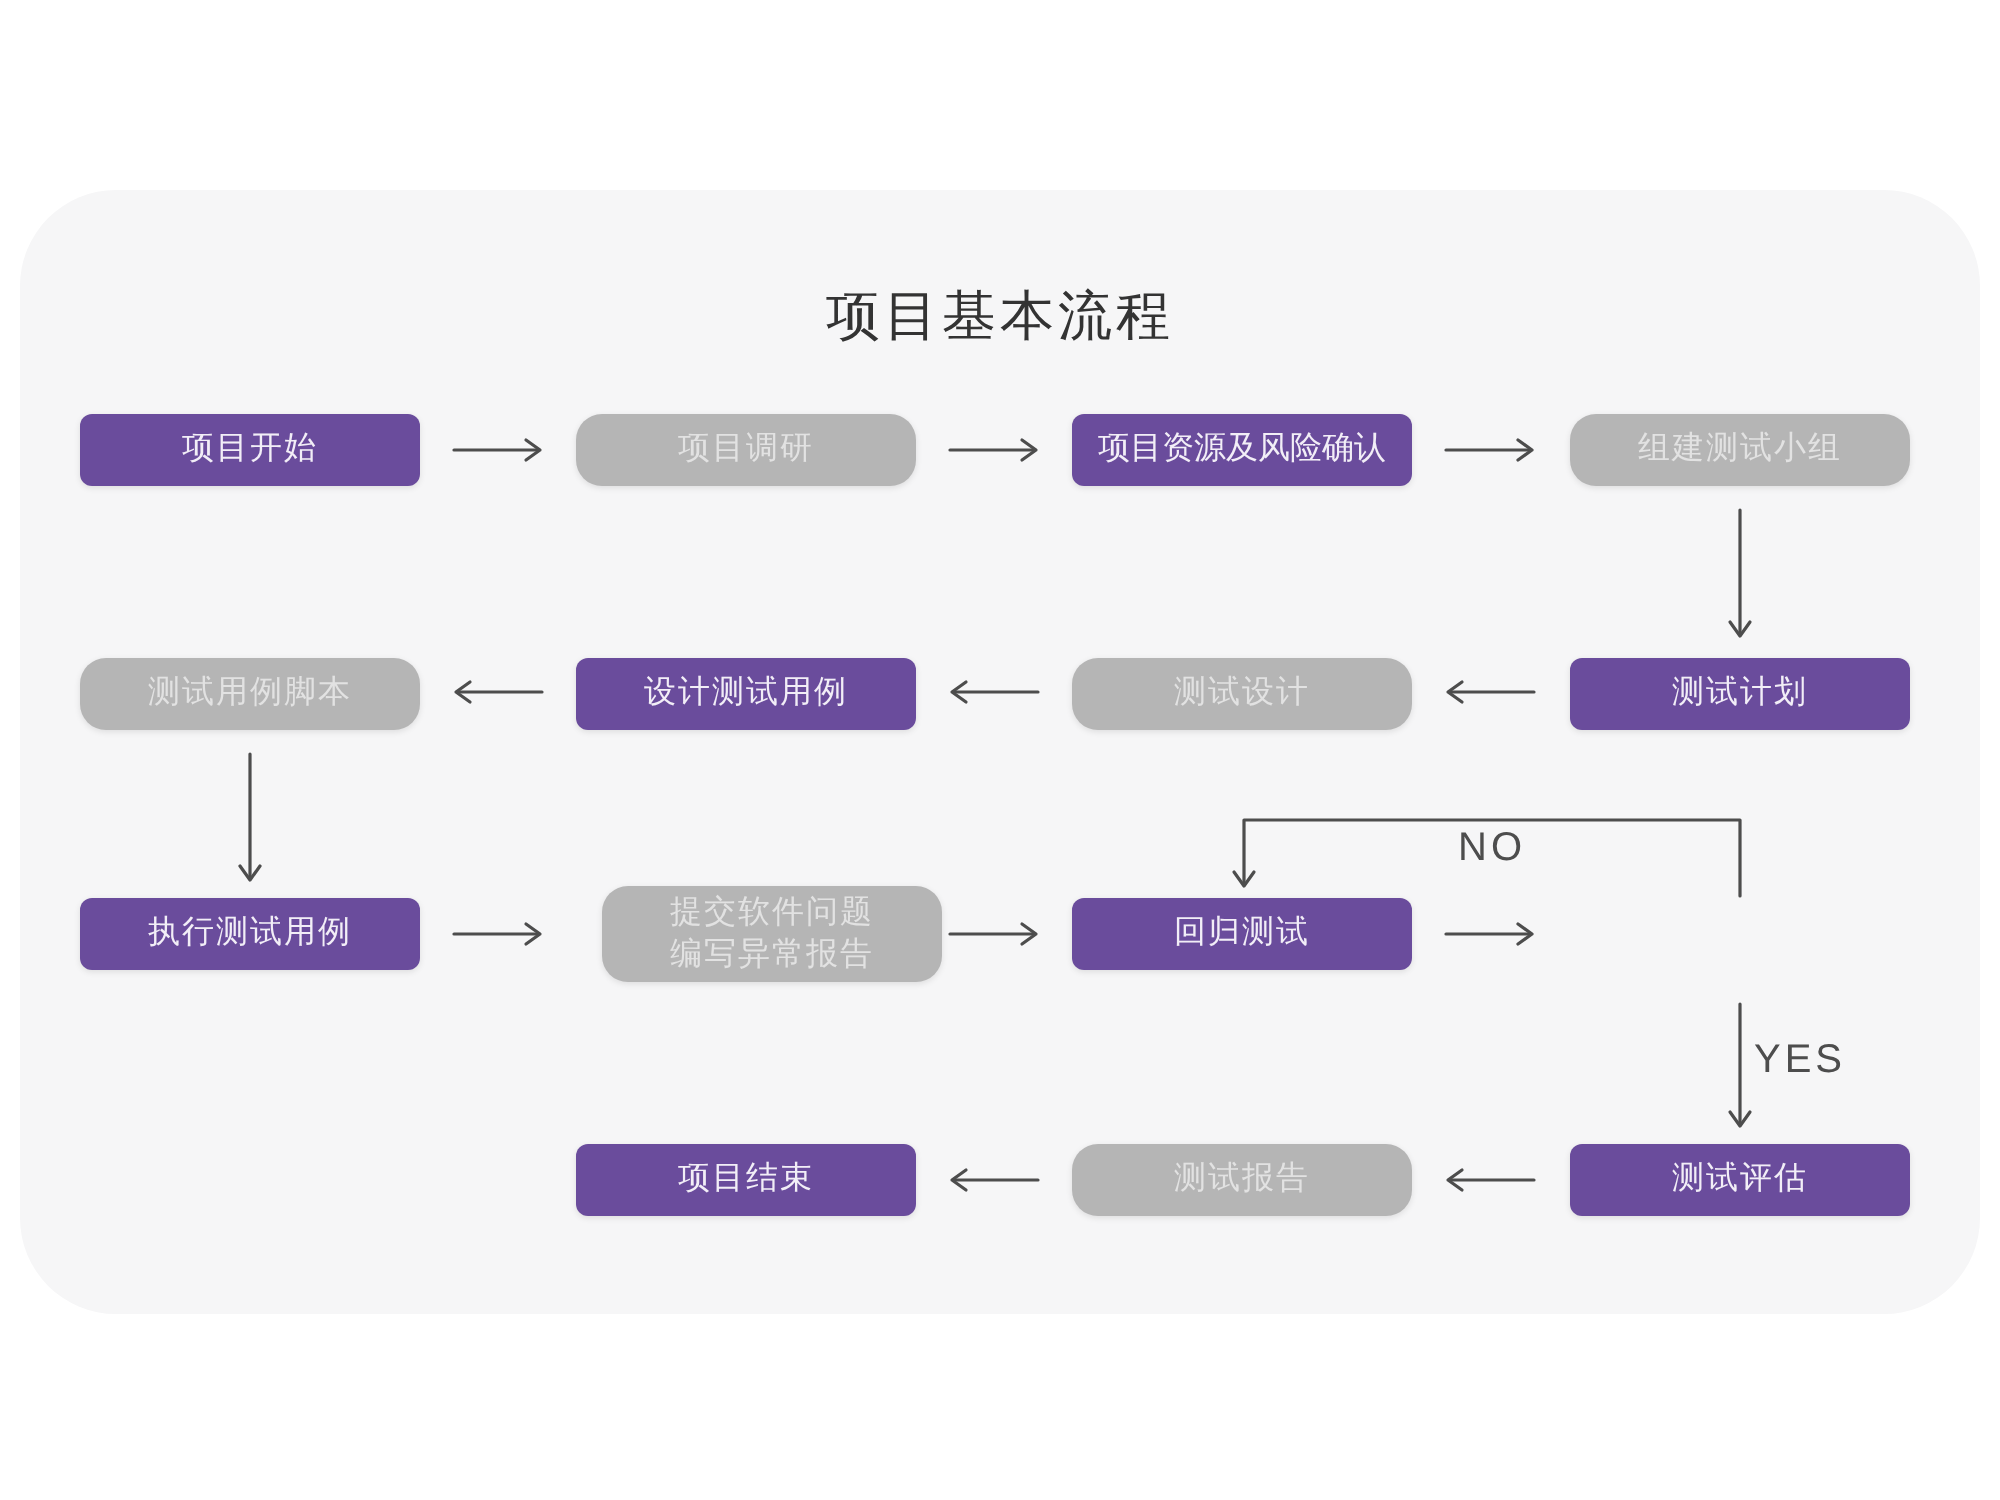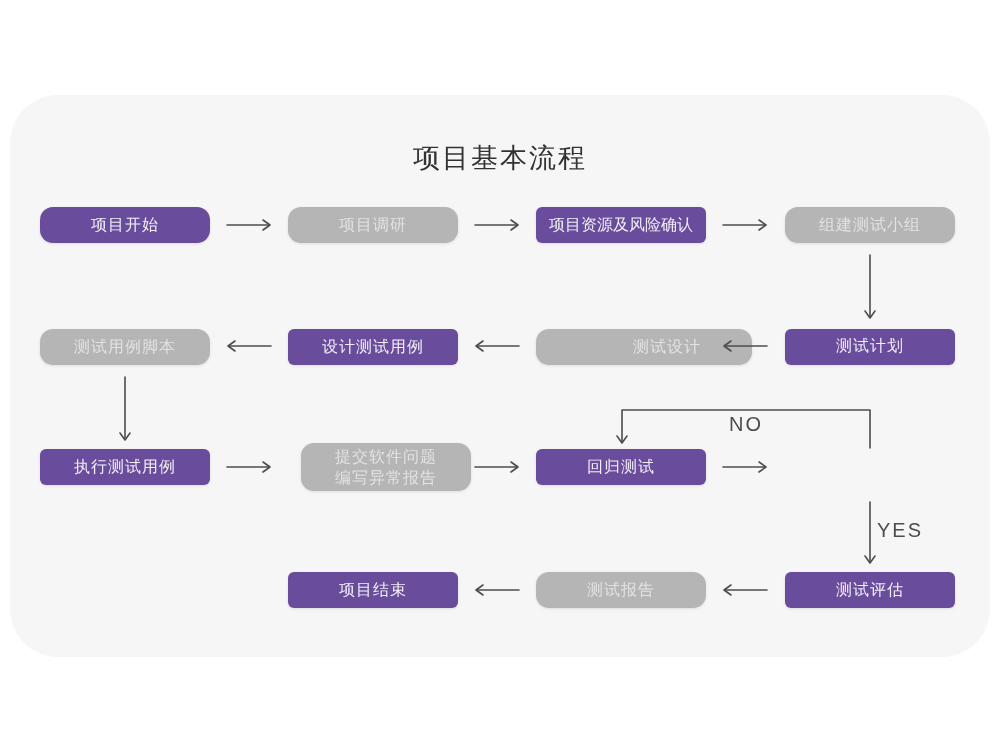--- a/index.html
+++ b/index.html
@@ -94,28 +94,28 @@
   }
 </style>
 </head>
 <body>
 
 <div class="stage">
   <div class="card"></div>
 
   <div class="title">项目基本流程</div>
 
-  <div class="node purple" style="left:40px;  top:207px;border-radius:13px;">项目开始</div>
+  <div class="node purple" style="left:40px;  top:207px;">项目开始</div>
   <div class="node gray" style="left:288px; top:207px;">项目调研</div>
   <div class="node purple" style="left:536px; top:207px; letter-spacing:0;">项目资源及风险确认</div>
   <div class="node gray" style="left:785px; top:207px;">组建测试小组</div>
 
   <div class="node gray" style="left:40px;  top:329px;">测试用例脚本</div>
   <div class="node purple" style="left:288px; top:329px;">设计测试用例</div>
-  <div class="node gray" style="left:536px; top:329px;padding-left:46px;">测试设计</div>
+  <div class="node gray" style="left:536px; top:329px;">测试设计</div>
   <div class="node purple" style="left:785px; top:329px;font-family:Liberation Mono, monospace;">测试计划</div>
 
   <div class="node purple" style="left:40px;  top:449px;">执行测试用例</div>
   <div class="node gray tall" style="left:301px; top:443px;">
     <span>提交软件问题</span>
     <span>编写异常报告</span>
   </div>
   <div class="node purple" style="left:536px; top:449px;">回归测试</div>
 
   <div class="node purple" style="left:288px; top:572px;">项目结束</div>

